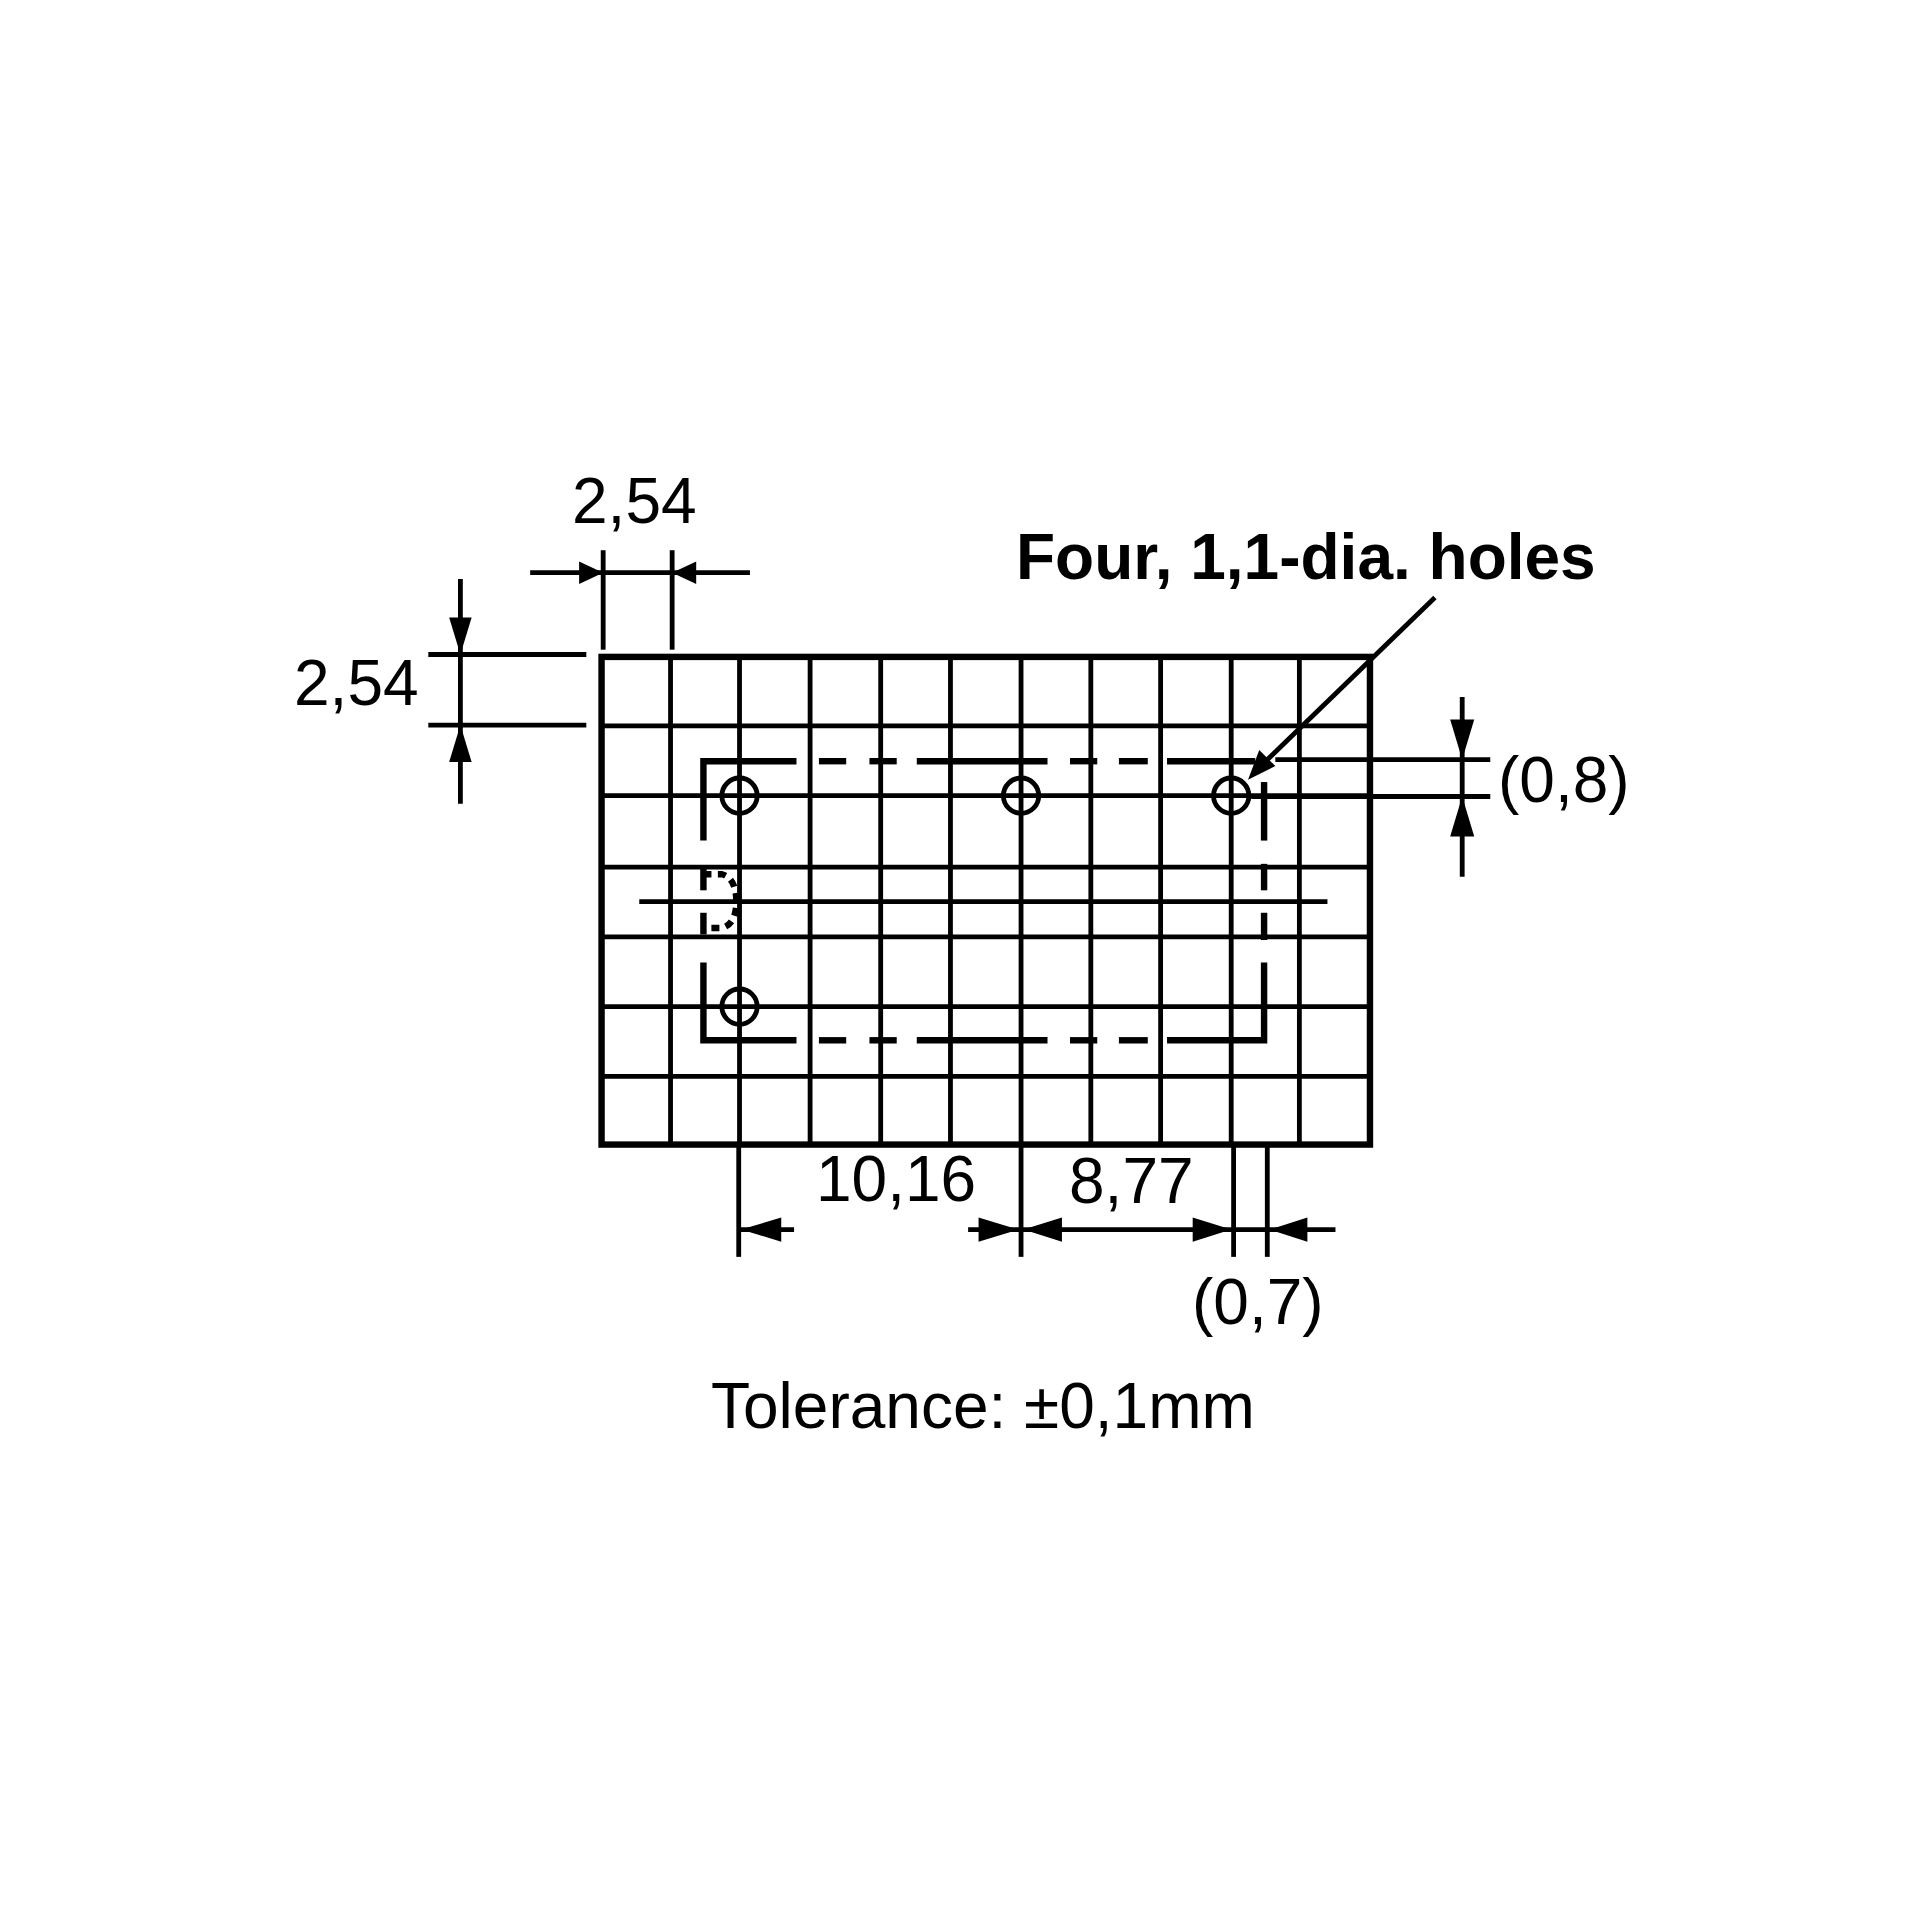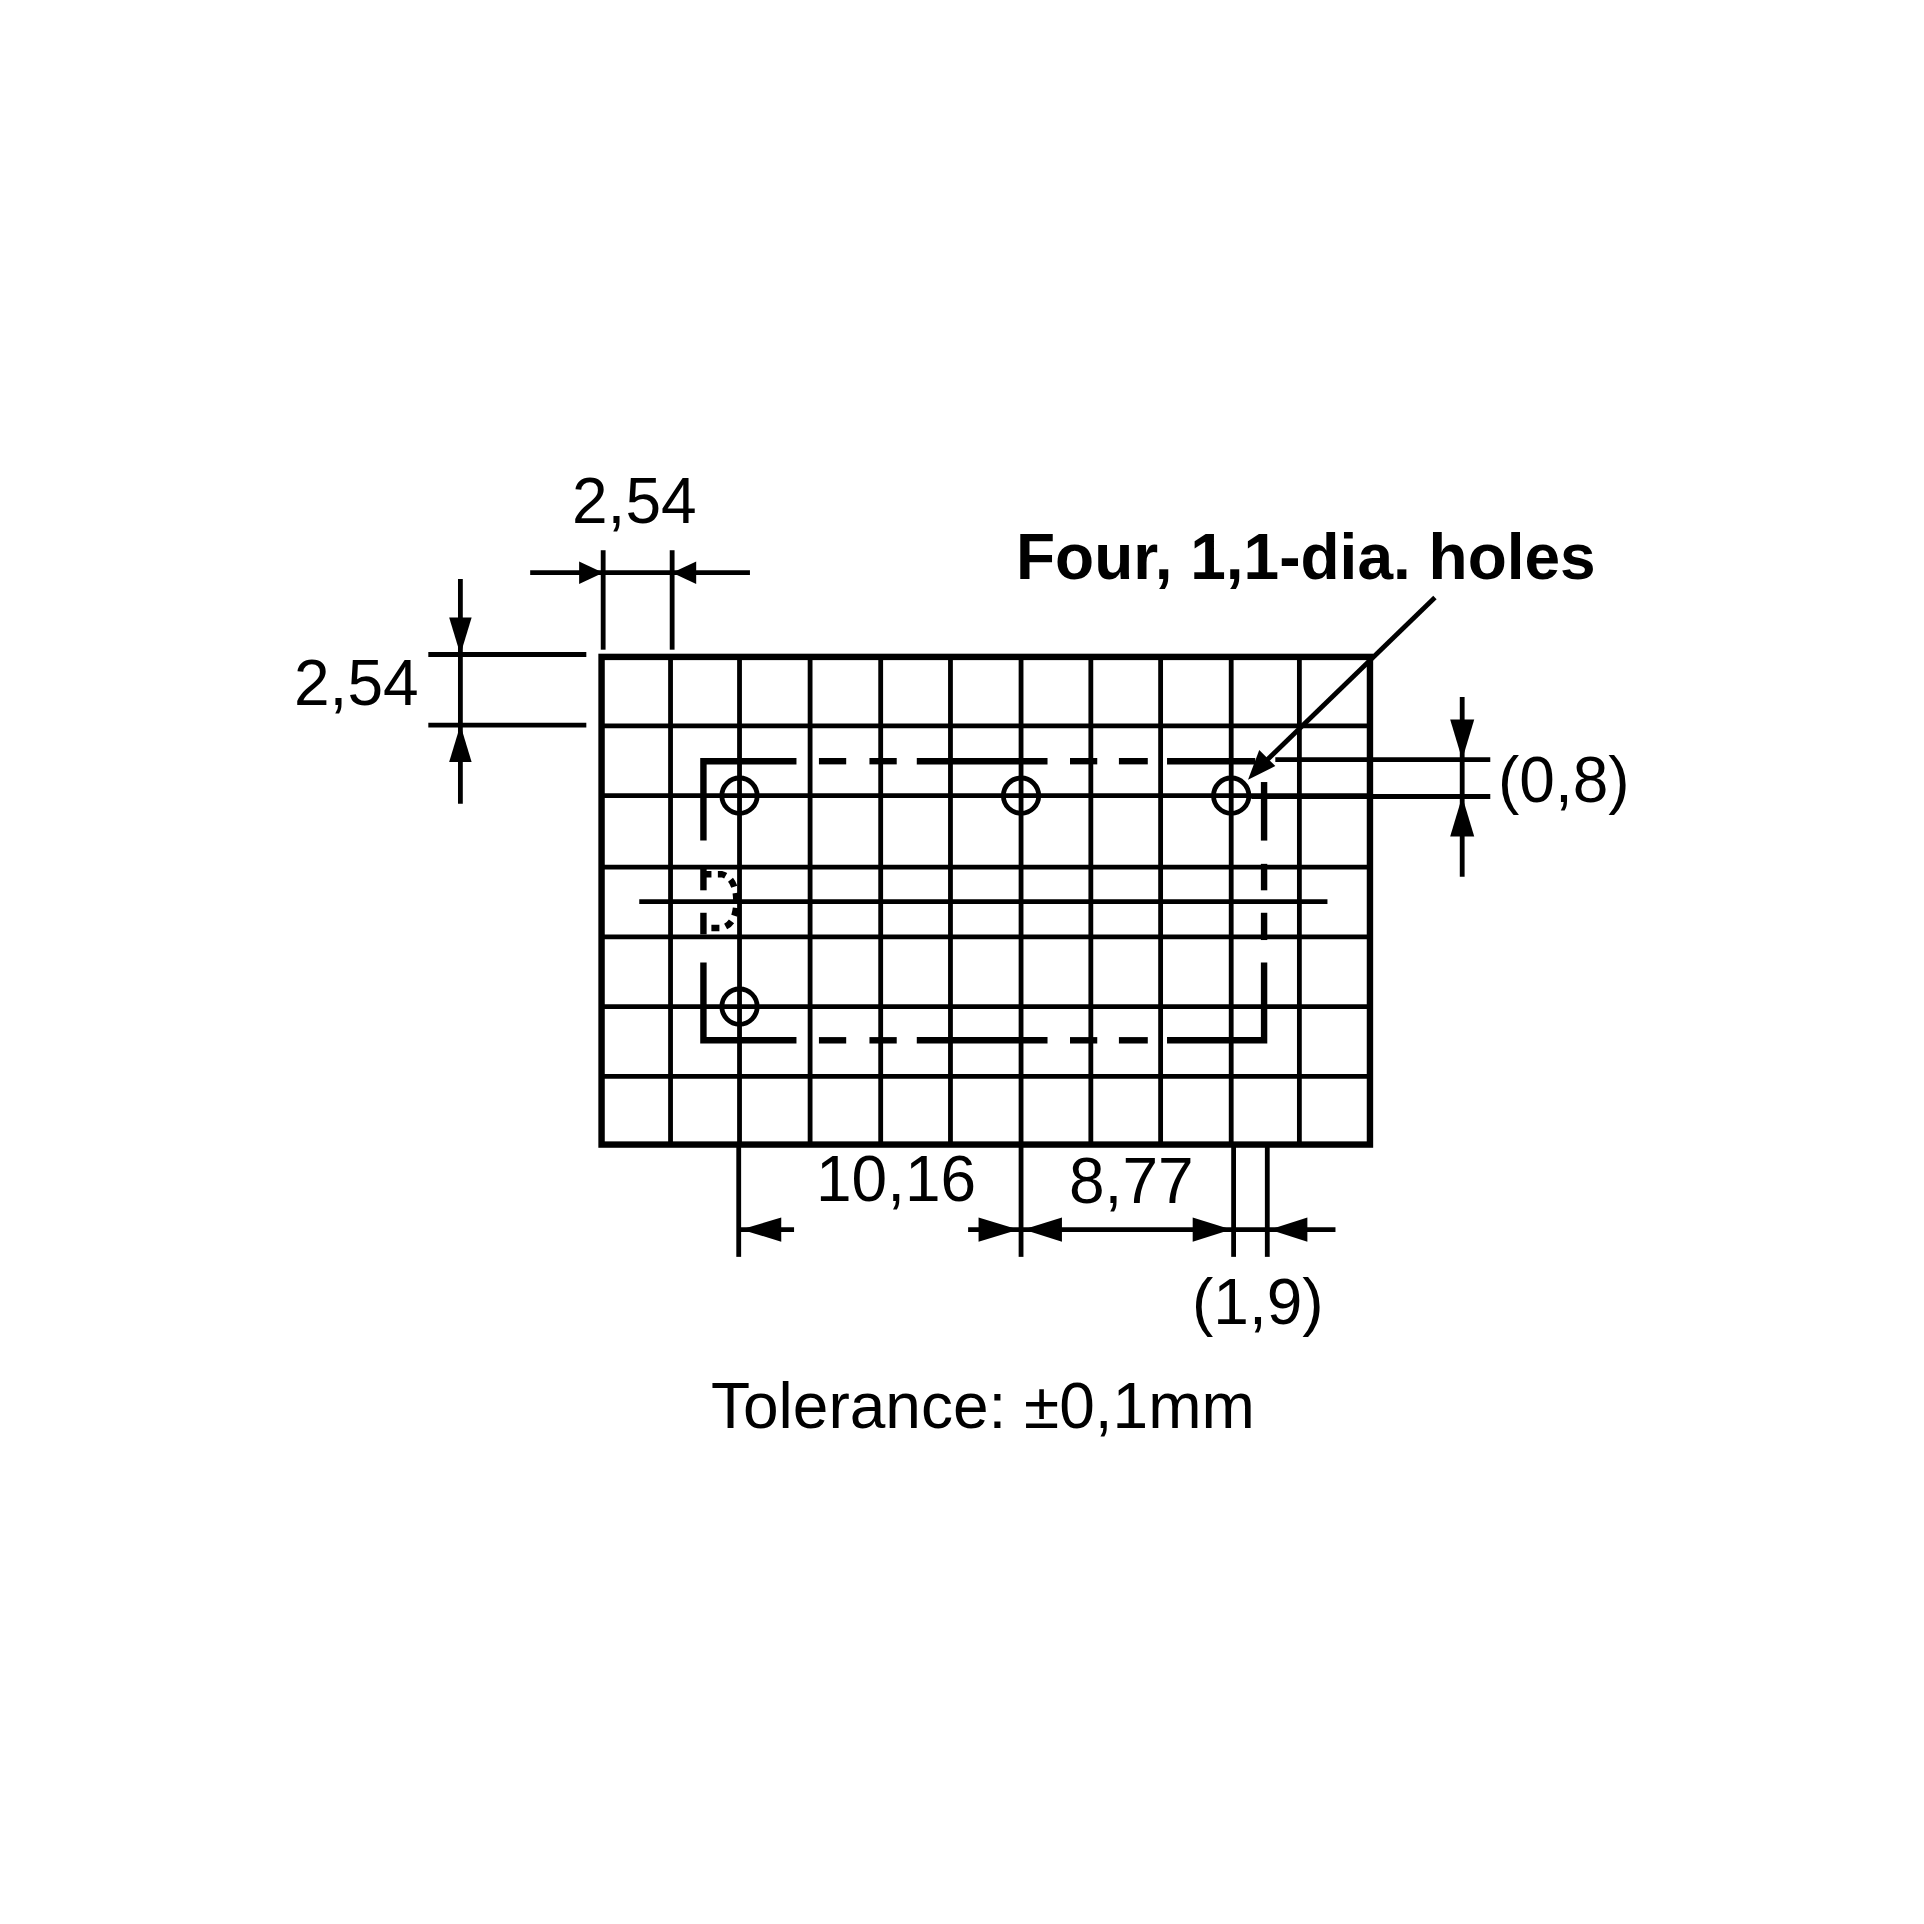--- a/index.html
+++ b/index.html
@@ -130,15 +130,15 @@
     <polygon class="arrow" points="1583,1533 1630,1518 1630,1548"></polygon>
   </g>
 </svg>
 
 <div class="lbl dim" style="left:572px; top:469px;">2,54</div>
 <div class="lbl dim" style="left:294px; top:651px;">2,54</div>
 <div class="lbl dim" style="left:1016px; top:525px;font-weight:bold;">Four, 1,1-dia. holes</div>
 <div class="lbl dim" style="left:1498px; top:748px;">(0,8)</div>
 <div class="lbl dim" style="left:800px; top:1147px;margin-left:16px;">10,16</div>
 <div class="lbl dim" style="left:1069px; top:1149px;">8,77</div>
-<div class="lbl dim" style="left:1192px; top:1270px;">(1,9)</div>
+<div class="lbl dim" style="left:1192px; top:1270px;">(0,7)</div>
 <div class="lbl dim" style="left:711px; top:1374px;">Tolerance: ±0,1mm</div>
 
 
 </body></html>

